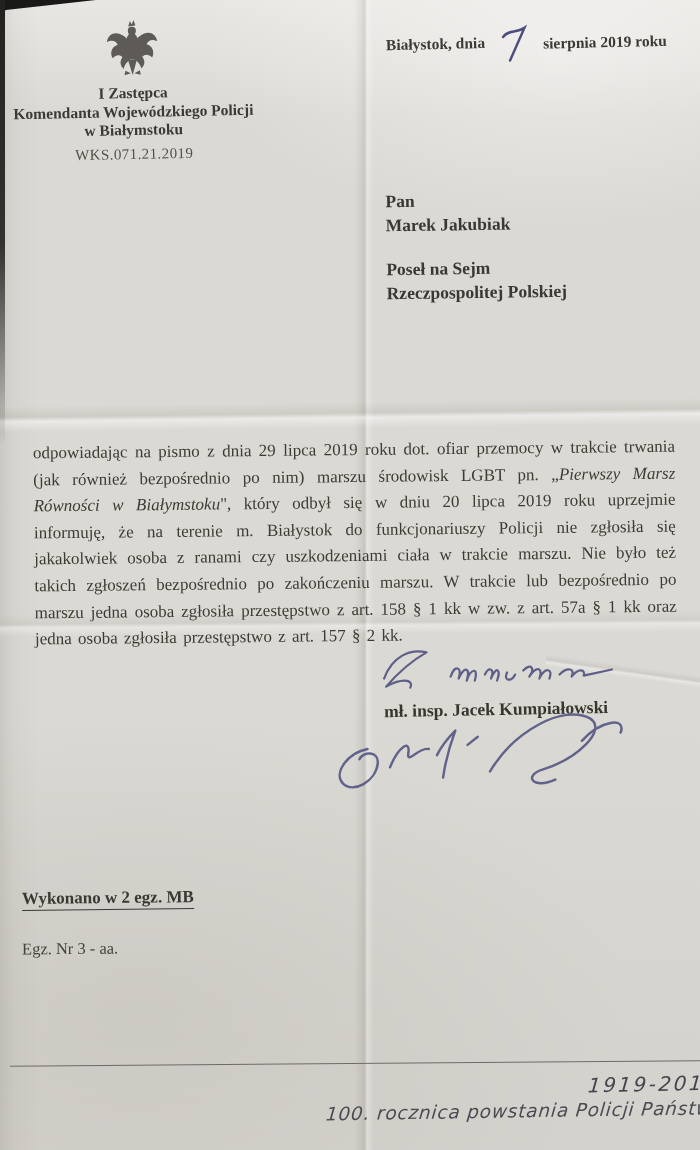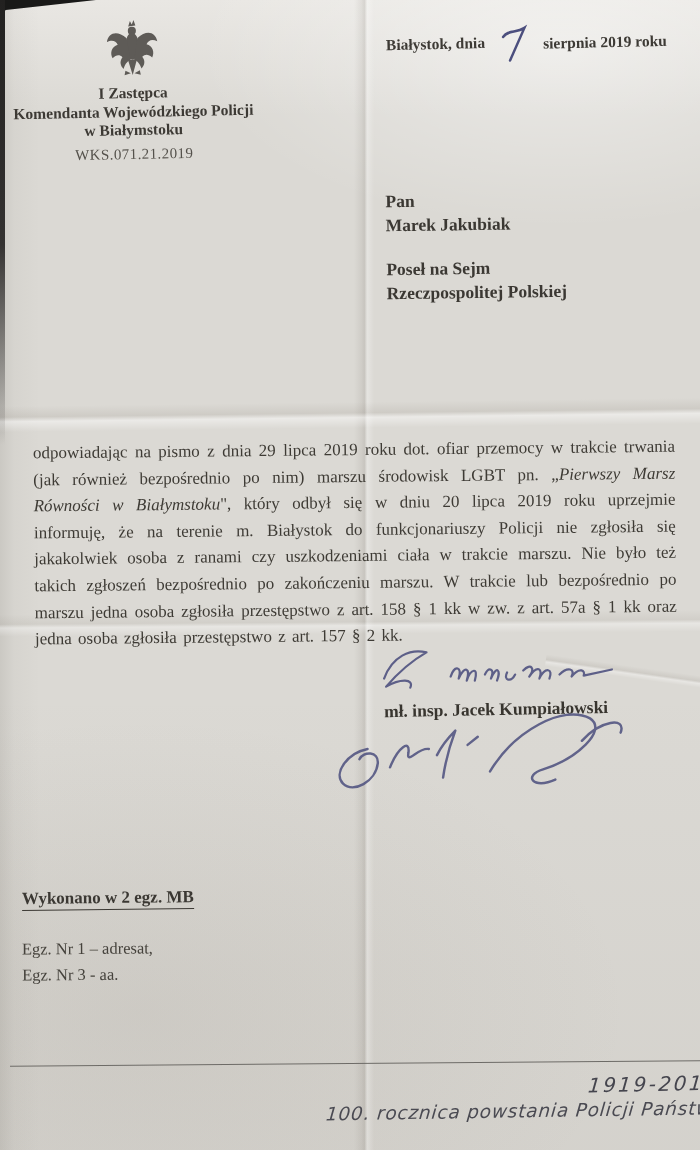--- a/index.html
+++ b/index.html
@@ -181,21 +181,20 @@
         <path d="M58 66 C66 46 78 38 76 52 C74 64 86 46 96 48"></path>
         <path d="M104 54 C110 42 118 34 122 30 C116 46 112 62 110 76"></path>
         <path d="M134 44 L144 36"></path>
         <path d="M156 70 C180 30 228 4 254 18 C272 30 240 58 208 68 C188 74 198 88 220 78"></path>
         <path d="M246 40 C264 20 290 16 284 32"></path>
       </g>
     </svg>
 
     <div class="copies-heading">Wykonano w 2 egz. MB</div>
     <div class="copies-list">
-      <div>Egz. Nr 1 – adresat,</div>
       <div>Egz. Nr 3 - aa.</div>
     </div>
 
     <div class="footer-rule"></div>
     <div class="anniv-years">1919-2019</div>
     <div class="anniv-text">100. rocznica powstania Policji Państwowej</div>
 
   </div>
 
   <div class="edge-topleft"></div>

